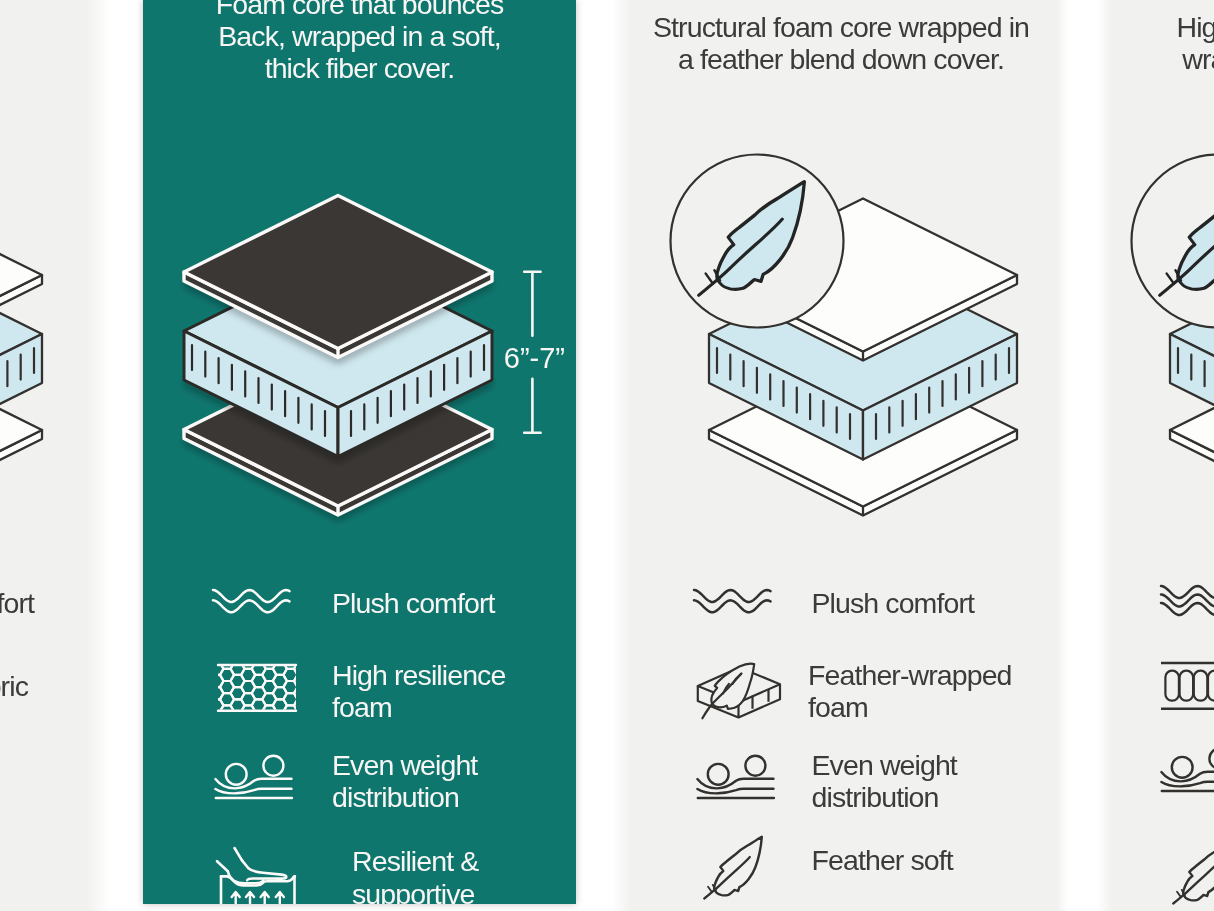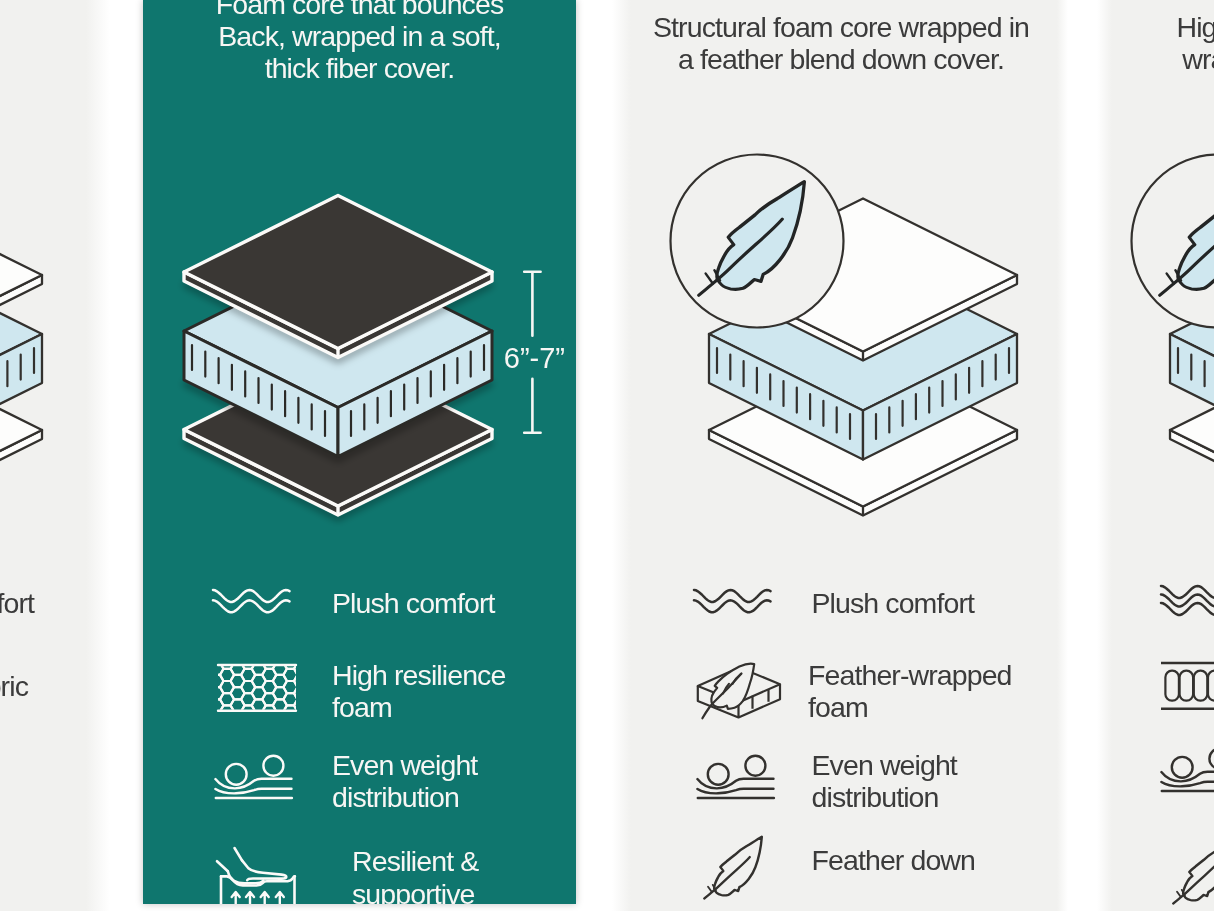--- a/index.html
+++ b/index.html
@@ -233,21 +233,21 @@
       <path d="M47.9,-58.9 C46,-45 41.5,-24 33.5,-5 C28,8.5 15,25.5 3.9,31.2 L1.4,38 L-4.6,36.6 C-8,39.5 -12,44 -15.9,45.6 C-19.5,46.8 -24,47.3 -27.4,46.9 C-31.5,46.3 -34.3,45 -35.8,43.5 C-38.2,41 -39.8,38.5 -39.7,36.5 C-39.8,33.5 -38.6,30.3 -37.7,28.1 C-36,23.5 -33.5,19 -31.5,15.7 C-28.8,11 -25.5,7 -22,4.7 L-26.8,-1.8 C-23.5,-5.8 -19.5,-9 -16,-11.7 C-10.5,-16.2 -5,-20.8 -0.4,-24.6 C6.5,-31.5 14.5,-37 21.6,-41.4 C30,-47 41,-54.5 47.9,-58.9 Z" fill="none" stroke-width="4.05"></path>
       <path d="M25.1,-22.3 C13,-8.5 -7,7.5 -25.5,26 C-32.5,33 -40,39.5 -45.5,44.2 C-50.5,48.5 -54.5,51.8 -57.9,54.8" stroke-width="3.78"></path>
       <path d="M-44,42.6 L-50,33.8 M-37,39.4 L-41.6,30.2" stroke-width="3.24"></path>
     </g>
         </g>
       </g>
     </svg>
 <div style="position:absolute;left:199.5px;font-size:28.5px;letter-spacing:-0.9px;line-height:32.5px;color:#3b3b3b;top:587.3px;">Plush comfort</div>
 <div style="position:absolute;left:196px;font-size:28.5px;letter-spacing:-0.9px;line-height:32.5px;color:#3b3b3b;top:658.7px;">Feather-wrapped<br>foam</div>
 <div style="position:absolute;left:199.5px;font-size:28.5px;letter-spacing:-0.9px;line-height:32.5px;color:#3b3b3b;top:748.7px;">Even weight<br>distribution</div>
-<div style="position:absolute;left:199.5px;font-size:28.5px;letter-spacing:-0.9px;line-height:32.5px;color:#3b3b3b;top:843.7px;">Feather down</div>
+<div style="position:absolute;left:199.5px;font-size:28.5px;letter-spacing:-0.9px;line-height:32.5px;color:#3b3b3b;top:843.7px;">Feather soft</div>
 </div>
 <div class="panel" style="left:1097px;width:117px;height:911px;background:linear-gradient(to right,#ffffff 0px,#f1f1ef 15px);">
 <div class="lb" style="left:79.5px;top:10.9px;line-height:32px;color:#3b3b3b;white-space:nowrap;">High resilience</div>
 <div class="lb" style="left:85.3px;top:43.1px;line-height:32px;color:#3b3b3b;white-space:nowrap;">wrapped in a</div>
 <svg style="left:-13.5px;top:113.5px;" width="480" height="460">
       <g transform="translate(240,220)">
         <g transform="translate(0,96)">
           <polygon points="-154.0,0.0 0.0,76.5 154.0,0.0 154.0,9.0 0.0,85.5 -154.0,9.0" fill="#fdfdfc" stroke="#33312e" stroke-width="2.3" stroke-linejoin="round"></polygon>
           <path d="M0,-76.5 L154.0,0 L0,76.5 L-154.0,0 Z" fill="#fdfdfc" stroke="#33312e" stroke-width="2.3" stroke-linejoin="round"></path>
           <path d="M0,76.5 L0,85.5" stroke="#33312e" stroke-width="2.3" fill="none"></path>

